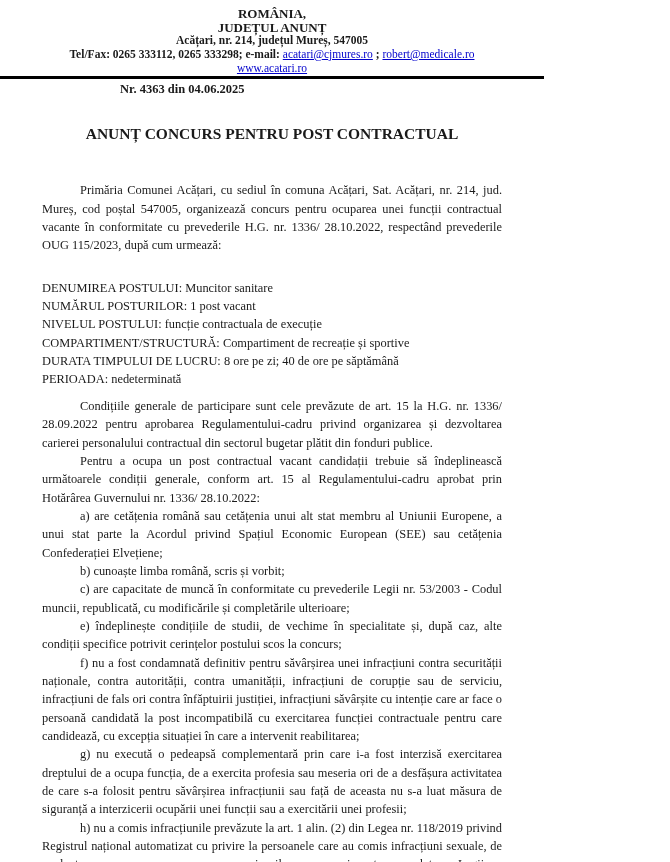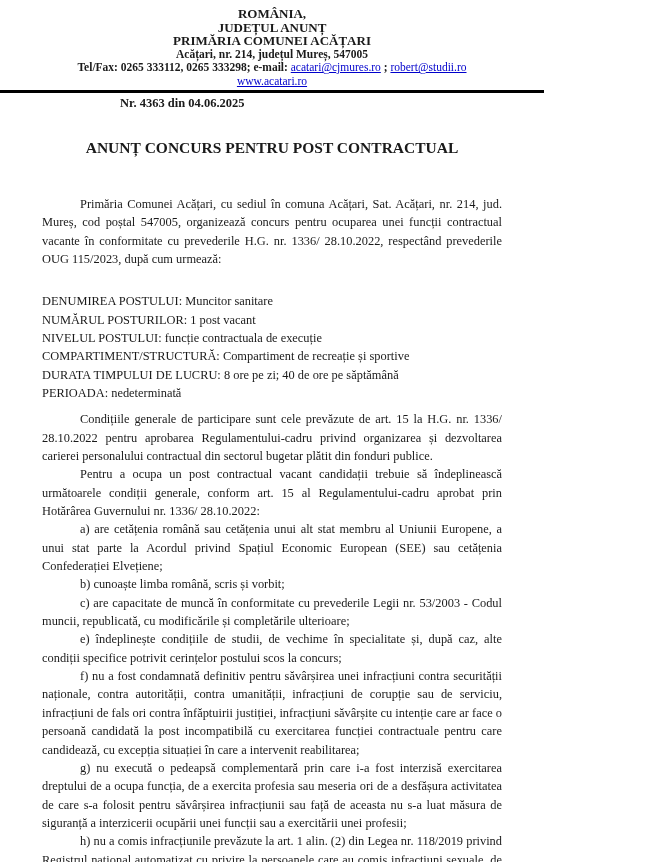--- a/index.html
+++ b/index.html
@@ -50,24 +50,23 @@
   .conds { margin-top: 8px; }
 </style>
 </head>
 <body>
 
 <div class="page">
 
   <div class="letterhead">
     <div class="lh-main">ROMÂNIA,</div>
     <div class="lh-main">JUDEȚUL ANUNȚ</div>
-    <div class="lh-main">PRIMĂRIA COMUNEI ACĂȚARI</div>
     <div class="lh-sub">Acățari, nr. 214, județul Mureș, 547005</div>
     <div class="lh-sub">
-      <span>Tel/Fax: 0265 333112, 0265 333298; e-mail: </span><a class="lnk">acatari@cjmures.ro</a><span> ; </span><a class="lnk">robert@studii.ro</a>
+      <span>Tel/Fax: 0265 333112, 0265 333298; e-mail: </span><a class="lnk">acatari@cjmures.ro</a><span> ; </span><a class="lnk">robert@medicale.ro</a>
     </div>
     <div class="lh-sub">
       <a class="lnk">www.acatari.ro</a>
     </div>
   </div>
 
   <div class="rule"></div>
 
   <div class="docnum">Nr. 4363 din 04.06.2025</div>
 
@@ -79,21 +78,21 @@
     <div class="details">
       <div class="detail-line">DENUMIREA POSTULUI: Muncitor sanitare</div>
       <div class="detail-line">NUMĂRUL POSTURILOR: 1 post vacant</div>
       <div class="detail-line">NIVELUL POSTULUI: funcție contractuala de execuție</div>
       <div class="detail-line">COMPARTIMENT/STRUCTURĂ: Compartiment de recreație și sportive</div>
       <div class="detail-line">DURATA TIMPULUI DE LUCRU: 8 ore pe zi; 40 de ore pe săptămână</div>
       <div class="detail-line">PERIOADA: nedeterminată</div>
     </div>
 
     <div class="conds">
-      <p class="para">Condițiile generale de participare sunt cele prevăzute de art. 15 la H.G. nr. 1336/ 28.10.2022 pentru aprobarea Regulamentului-cadru privind organizarea și dezvoltarea carierei personalului contractual din sectorul bugetar plătit din fonduri publice.</p>
+      <p class="para">Condițiile generale de participare sunt cele prevăzute de art. 15 la H.G. nr. 1336/ 28.09.2022 pentru aprobarea Regulamentului-cadru privind organizarea și dezvoltarea carierei personalului contractual din sectorul bugetar plătit din fonduri publice.</p>
       <p class="para">Pentru a ocupa un post contractual vacant candidații trebuie să îndeplinească următoarele condiții generale, conform art. 15 al Regulamentului-cadru aprobat prin Hotărârea Guvernului nr. 1336/ 28.10.2022:</p>
       <p class="para">a) are cetățenia română sau cetățenia unui alt stat membru al Uniunii Europene, a unui stat parte la Acordul privind Spațiul Economic European (SEE) sau cetățenia Confederației Elvețiene;</p>
       <p class="para">b) cunoaște limba română, scris și vorbit;</p>
       <p class="para">c) are capacitate de muncă în conformitate cu prevederile Legii nr. 53/2003 - Codul muncii, republicată, cu modificările și completările ulterioare;</p>
       <p class="para">e) îndeplinește condițiile de studii, de vechime în specialitate și, după caz, alte condiții specifice potrivit cerințelor postului scos la concurs;</p>
       <p class="para">f) nu a fost condamnată definitiv pentru săvârșirea unei infracțiuni contra securității naționale, contra autorității, contra umanității, infracțiuni de corupție sau de serviciu, infracțiuni de fals ori contra înfăptuirii justiției, infracțiuni săvârșite cu intenție care ar face o persoană candidată la post incompatibilă cu exercitarea funcției contractuale pentru care candidează, cu excepția situației în care a intervenit reabilitarea;</p>
       <p class="para">g) nu execută o pedeapsă complementară prin care i-a fost interzisă exercitarea dreptului de a ocupa funcția, de a exercita profesia sau meseria ori de a desfășura activitatea de care s-a folosit pentru săvârșirea infracțiunii sau față de aceasta nu s-a luat măsura de siguranță a interzicerii ocupării unei funcții sau a exercitării unei profesii;</p>
       <p class="para">h) nu a comis infracțiunile prevăzute la art. 1 alin. (2) din Legea nr. 118/2019 privind Registrul național automatizat cu privire la persoanele care au comis infracțiuni sexuale, de exploatare a unor persoane sau asupra minorilor, precum și pentru completarea Legii nr. 76/2008 privind organizarea și funcționarea Sistemului</p>
     </div>
   </div>

